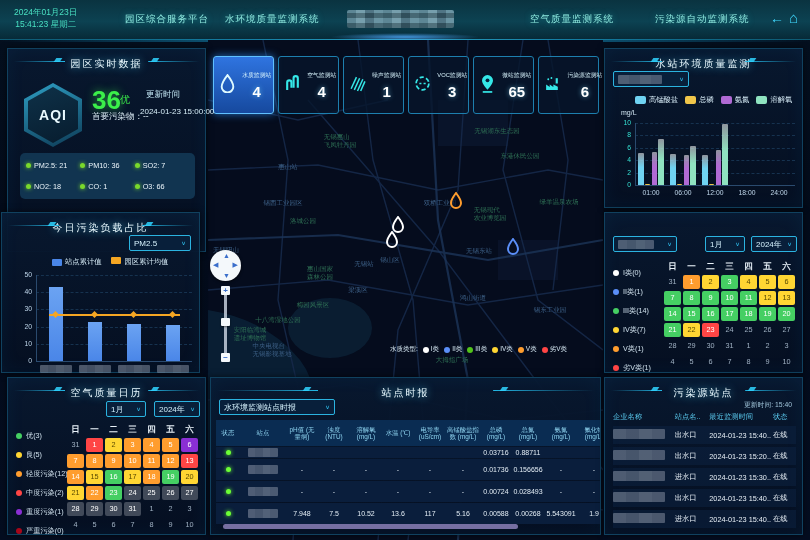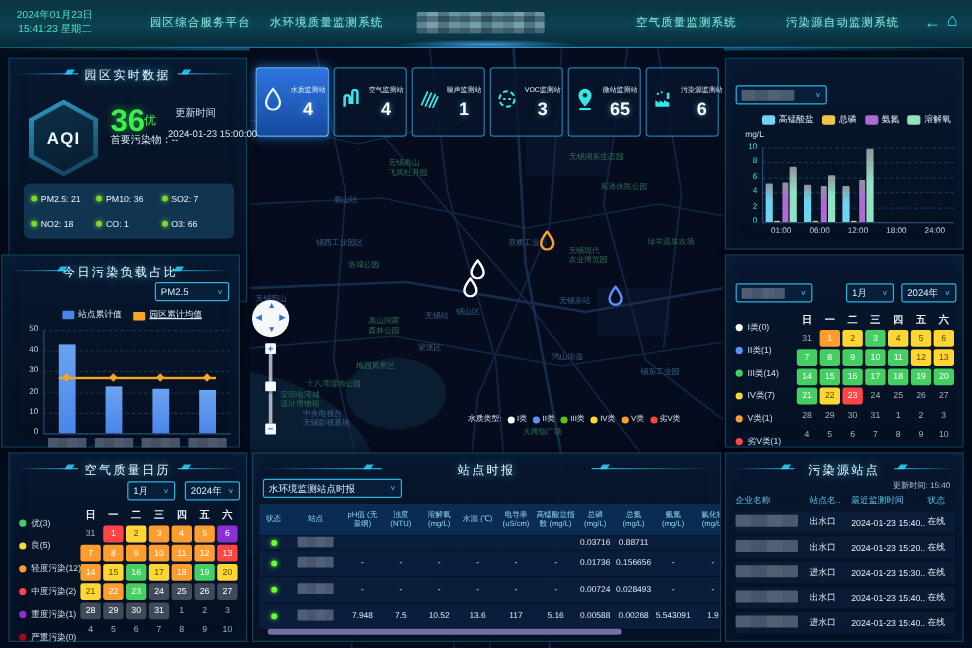--- a/index.html
+++ b/index.html
@@ -370,21 +370,21 @@
       <span class="t">今日污染负载占比</span></div>
     <div class="dd" style="right:8px;top:22px;width:62px">
       <span>PM2.5</span>
         <span class="chev">∨</span>
       </div>
     <div class="lgrow" id="pl-legend" style="left:50px;top:44px">
         <span style="display: inline-flex; align-items: center;">
           <span class="sw" style="width: 10px; height: 7px; background: rgb(74, 134, 232); border-radius: 1px;"></span>
           <span>站点累计值</span>
         </span>
-        <span style="display: inline-flex; align-items: flex-end; text-decoration: underline;">
+        <span style="display: inline-flex; align-items: flex-start;">
           <span class="sw" style="width: 10px; height: 7px; background: rgb(245, 166, 35); border-radius: 1px;"></span>
           <span>园区累计均值</span>
         </span>
       </div>
     <div id="pl-chart" style="position: absolute; left: 0px; top: 0px; width: 199px; height: 161px;">
         <div class="gridline" style="left: 34px; top: 148px; width: 156px;"></div>
         <div class="ytick" style="left: 12px; top: 144px;">0</div>
         <div class="gridline" style="left: 34px; top: 130.8px; width: 156px;"></div>
         <div class="ytick" style="left: 12px; top: 126.8px;">10</div>
         <div class="gridline" style="left: 34px; top: 113.6px; width: 156px;"></div>
@@ -511,20 +511,22 @@
           <div class="dc none">6</div>
           <div class="dc none">7</div>
           <div class="dc none">8</div>
           <div class="dc none">9</div>
           <div class="dc none">10</div>
         </div>
       </div>
   </div>
 
   <div class="panel" id="p-wc" style="left:604px;top:48px;width:199px;height:160px">
+    <div class="ph"><span class="wing wl"></span><span class="wing wr"></span><span class="tk tkl"></span><span class="tk tkr"></span>
+      <span class="t">水站环境质量监测</span></div>
     <div class="dd" style="left:8px;top:22px;width:76px">
       <span class="rd" style="width:44px;height:9px"></span>
         <span class="chev">∨</span>
       </div>
     <div class="lgrow" id="wc-legend" style="left:30px;top:46px;gap:7px">
         <span style="display: inline-flex; align-items: center;">
           <span class="sw" style="width: 11px; height: 8px; background: rgb(111, 211, 242); border-radius: 2px;"></span>
           <span>高锰酸盐</span>
         </span>
         <span style="display: inline-flex; align-items: center;">

